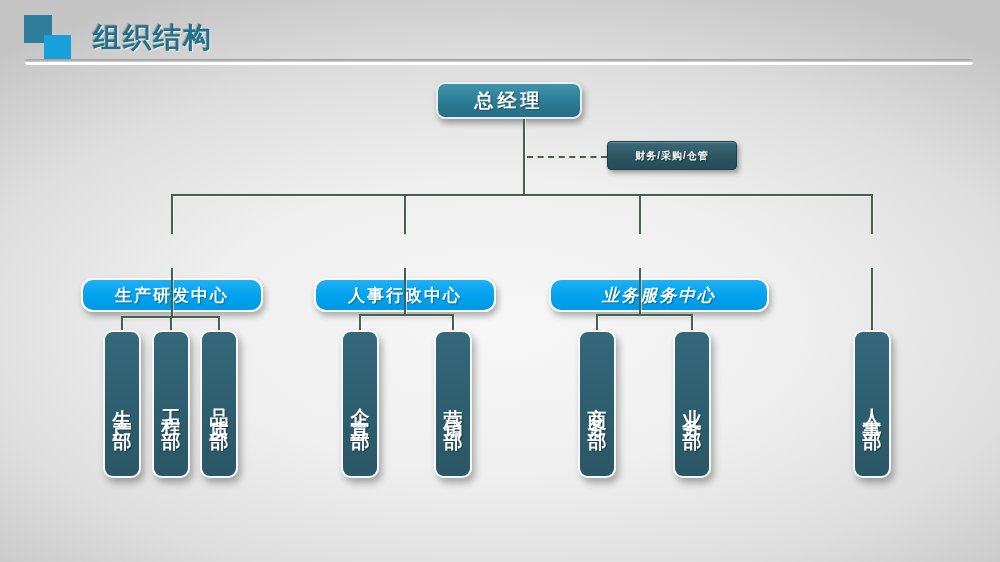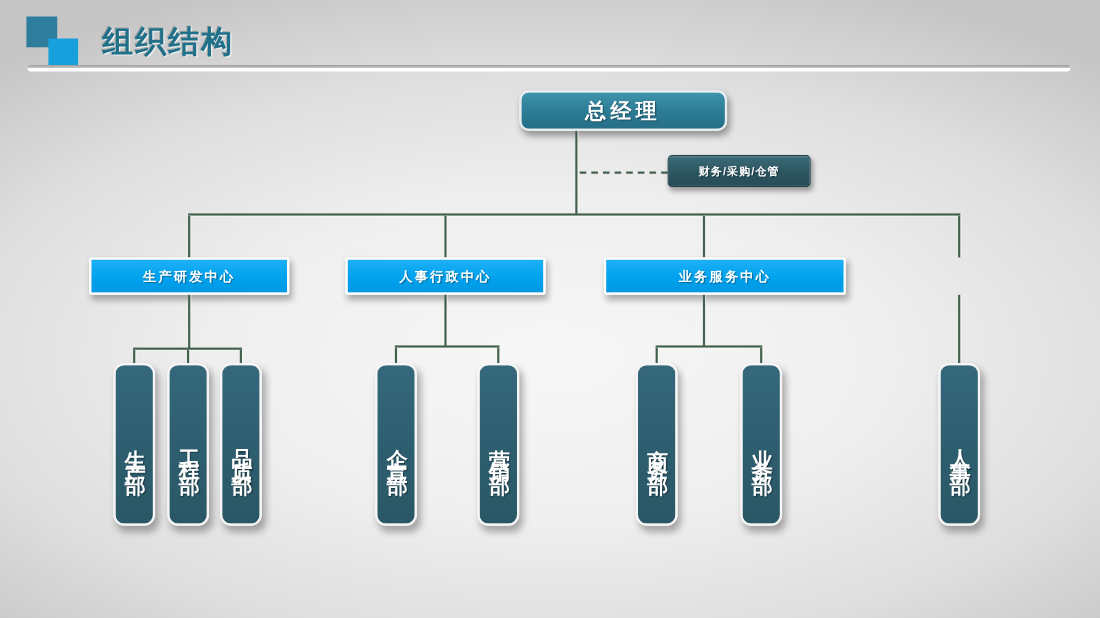--- a/index.html
+++ b/index.html
@@ -58,23 +58,23 @@
   .asst-box {
     background: linear-gradient(180deg, #3a6b77 0%, #2b545f 60%, #264c58 100%);
     border: 1px solid #1d3d47;
     border-radius: 4px;
     box-shadow: 2px 3px 5px rgba(0,0,0,0.35), inset 0 1px 0 rgba(255,255,255,0.25);
     font-size: 10px; letter-spacing: 1px;
   }
   .center-box {
     background: linear-gradient(180deg, #1eb0f6 0%, #00a2ee 55%, #0098e4 100%);
     border: 2px solid #fdfdfd;
-    border-radius: 2px;
+    border-radius: 12px;
     box-shadow: 2px 4px 6px rgba(0,0,0,0.3);
-    font-size: 12px; letter-spacing: 2px;
+    font-size: 17px; letter-spacing: 2px; margin-top: 44px;
   }
   .dept-box {
     background: linear-gradient(180deg, #34687a 0%, #2d5e6f 55%, #2a5765 100%);
     border: 2px solid #f6f6f6;
     border-radius: 10px;
     box-shadow: 3px 5px 7px rgba(0,0,0,0.3);
   }
   .dept-label {
     writing-mode: vertical-rl;
     text-orientation: upright;
@@ -87,36 +87,36 @@
 </head>
 <body>
 
 <div class="slide">
 
   <div class="sq sq1"></div>
   <div class="sq sq2"></div>
   <div class="title">组织结构</div>
   <div class="divider"></div>
 
-  <div class="node root-box" style="left:436px; top:82px; width:189px; height:37px;margin-left:36px;">总经理</div>
+  <div class="node root-box" style="left:436px; top:82px; width:146px; height:37px;">总经理</div>
 
   <div class="vline" style="left:523px; top:119px; height:76px;"></div>
   <div class="dash" style="left:527px; top:156px; width:80px;"></div>
 
   <div class="node asst-box" style="left:607px; top:141px; width:130px; height:29px;">财务/采购/仓管</div>
 
   <div class="hline" style="left:171px; top:194px; width:702px;"></div>
   <div class="vline" style="left:171px; top:196px; height:38px;"></div>
   <div class="vline" style="left:404px; top:196px; height:38px;"></div>
   <div class="vline" style="left:639px; top:196px; height:38px;"></div>
   <div class="vline" style="left:871px; top:196px; height:38px;"></div>
 
   <div class="node center-box" style="left:81px;  top:234px; width:182px; height:34px;">生产研发中心</div>
   <div class="node center-box" style="left:314px; top:234px; width:182px; height:34px;">人事行政中心</div>
-  <div class="node center-box" style="left:549px; top:234px; width:220px; height:34px;">业务服务中心</div>
+  <div class="node center-box" style="left:549px; top:234px; width:220px; height:34px;font-style:italic;">业务服务中心</div>
 
   <div class="vline" style="left:171px; top:268px; height:49px;"></div>
   <div class="hline" style="left:121px; top:316px; width:99px;"></div>
   <div class="vline" style="left:121px; top:318px; height:12px;"></div>
   <div class="vline" style="left:170px; top:318px; height:12px;"></div>
   <div class="vline" style="left:218px; top:318px; height:12px;"></div>
 
   <div class="vline" style="left:404px; top:268px; height:47px;"></div>
   <div class="hline" style="left:359px; top:314px; width:95px;"></div>
   <div class="vline" style="left:359px; top:316px; height:14px;"></div>

